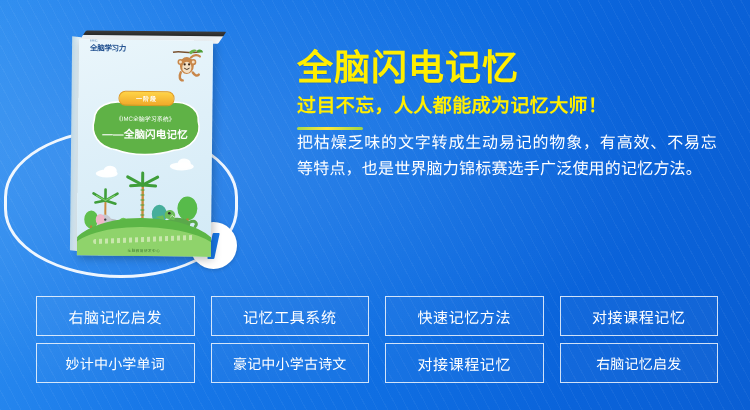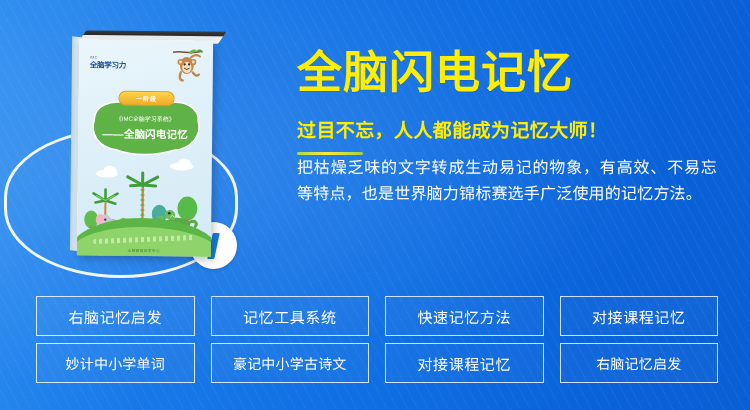--- a/index.html
+++ b/index.html
@@ -67,21 +67,21 @@
     background:linear-gradient(90deg,#bcd7e6 0%,#d9eaf3 55%,#eef7fb 100%);
     transform:skewY(6deg);transform-origin:top right;
   }
   .box-face{
     position:absolute;left:0;top:0;width:134px;height:216px;
     background:linear-gradient(165deg,#eaf6fb 0%,#dff0f9 42%,#d2eaf6 100%);
     box-shadow:2px 3px 9px rgba(0,0,0,.25);
     overflow:hidden;
   }
   .box-logo{
-    position:absolute;left:11px;top:17px;width:52px;
+    position:absolute;left:11px;top:0;width:52px;
     line-height:1;text-align:left;
   }
   .box-logo .l1{display:block;font-size:3.6px;color:#3a6fa8;letter-spacing:.4px;white-space:nowrap;}
   .box-logo .l2{display:block;font-size:7.5px;color:#1f4f8f;font-weight:bold;letter-spacing:-.3px;white-space:nowrap;margin-top:1px;}
 
   
   .monkey{position:absolute;right:6px;top:8px;width:40px;height:34px;}
 
   
   .blob{
@@ -123,26 +123,26 @@
     border-radius:3px;transform:rotate(-3deg);opacity:.9;
   }
   .brand-foot{
     position:absolute;left:0;bottom:3px;width:134px;text-align:center;
     font-size:3.6px;color:#3f7a33;letter-spacing:.5px;white-space:nowrap;
   }
 
   
   #copy{position:absolute;left:297px;top:50px;width:445px;}
   #title{
-    font-size:45px;line-height:1;font-weight:bold;color:#ffee00;
+    font-size:36px;line-height:1;font-weight:bold;color:#ffee00;
     letter-spacing:1px;white-space:nowrap;
     text-shadow:0 1px 0 rgba(0,0,0,.10);
   }
   #subtitle{
-    margin-top:26px;font-size:19px;line-height:1;font-weight:bold;color:#ffee00;
+    margin-top:10px;font-size:19px;line-height:1;font-weight:bold;color:#ffee00;
     letter-spacing:.4px;white-space:nowrap;
   }
   #rule{
     margin-top:12px;width:66px;height:3px;
     background:linear-gradient(90deg,#a8d94a 0%,#ffe83c 45%,#9fd445 100%);
     border-radius:2px;
   }
   #desc{
     margin-top:0;width:420px;
     font-size:16px;line-height:1.62;color:#ffffff;letter-spacing:.2px;

